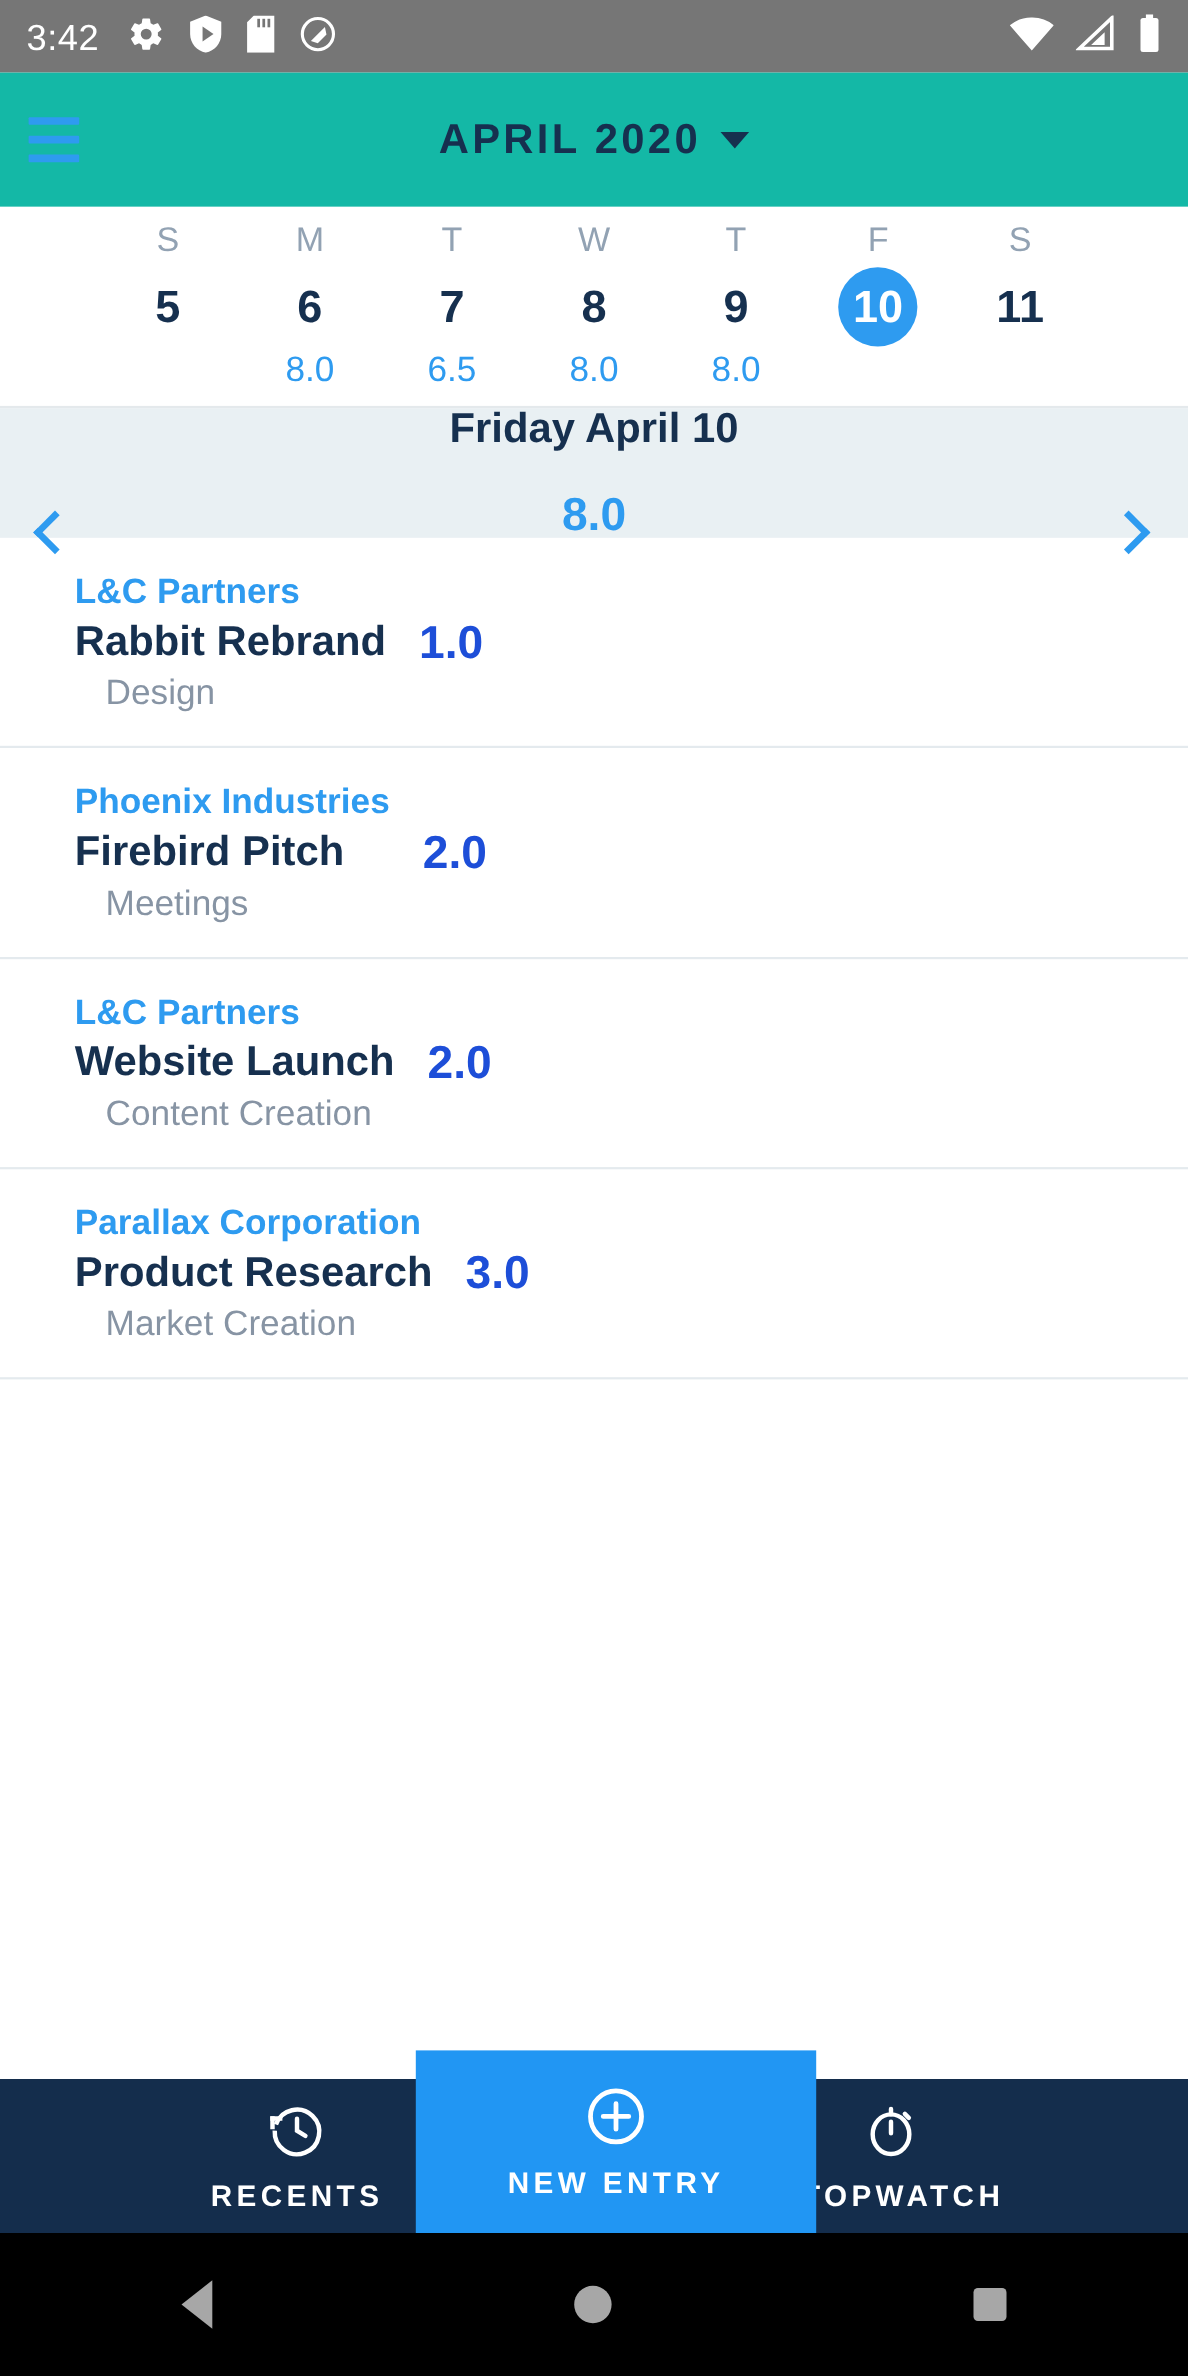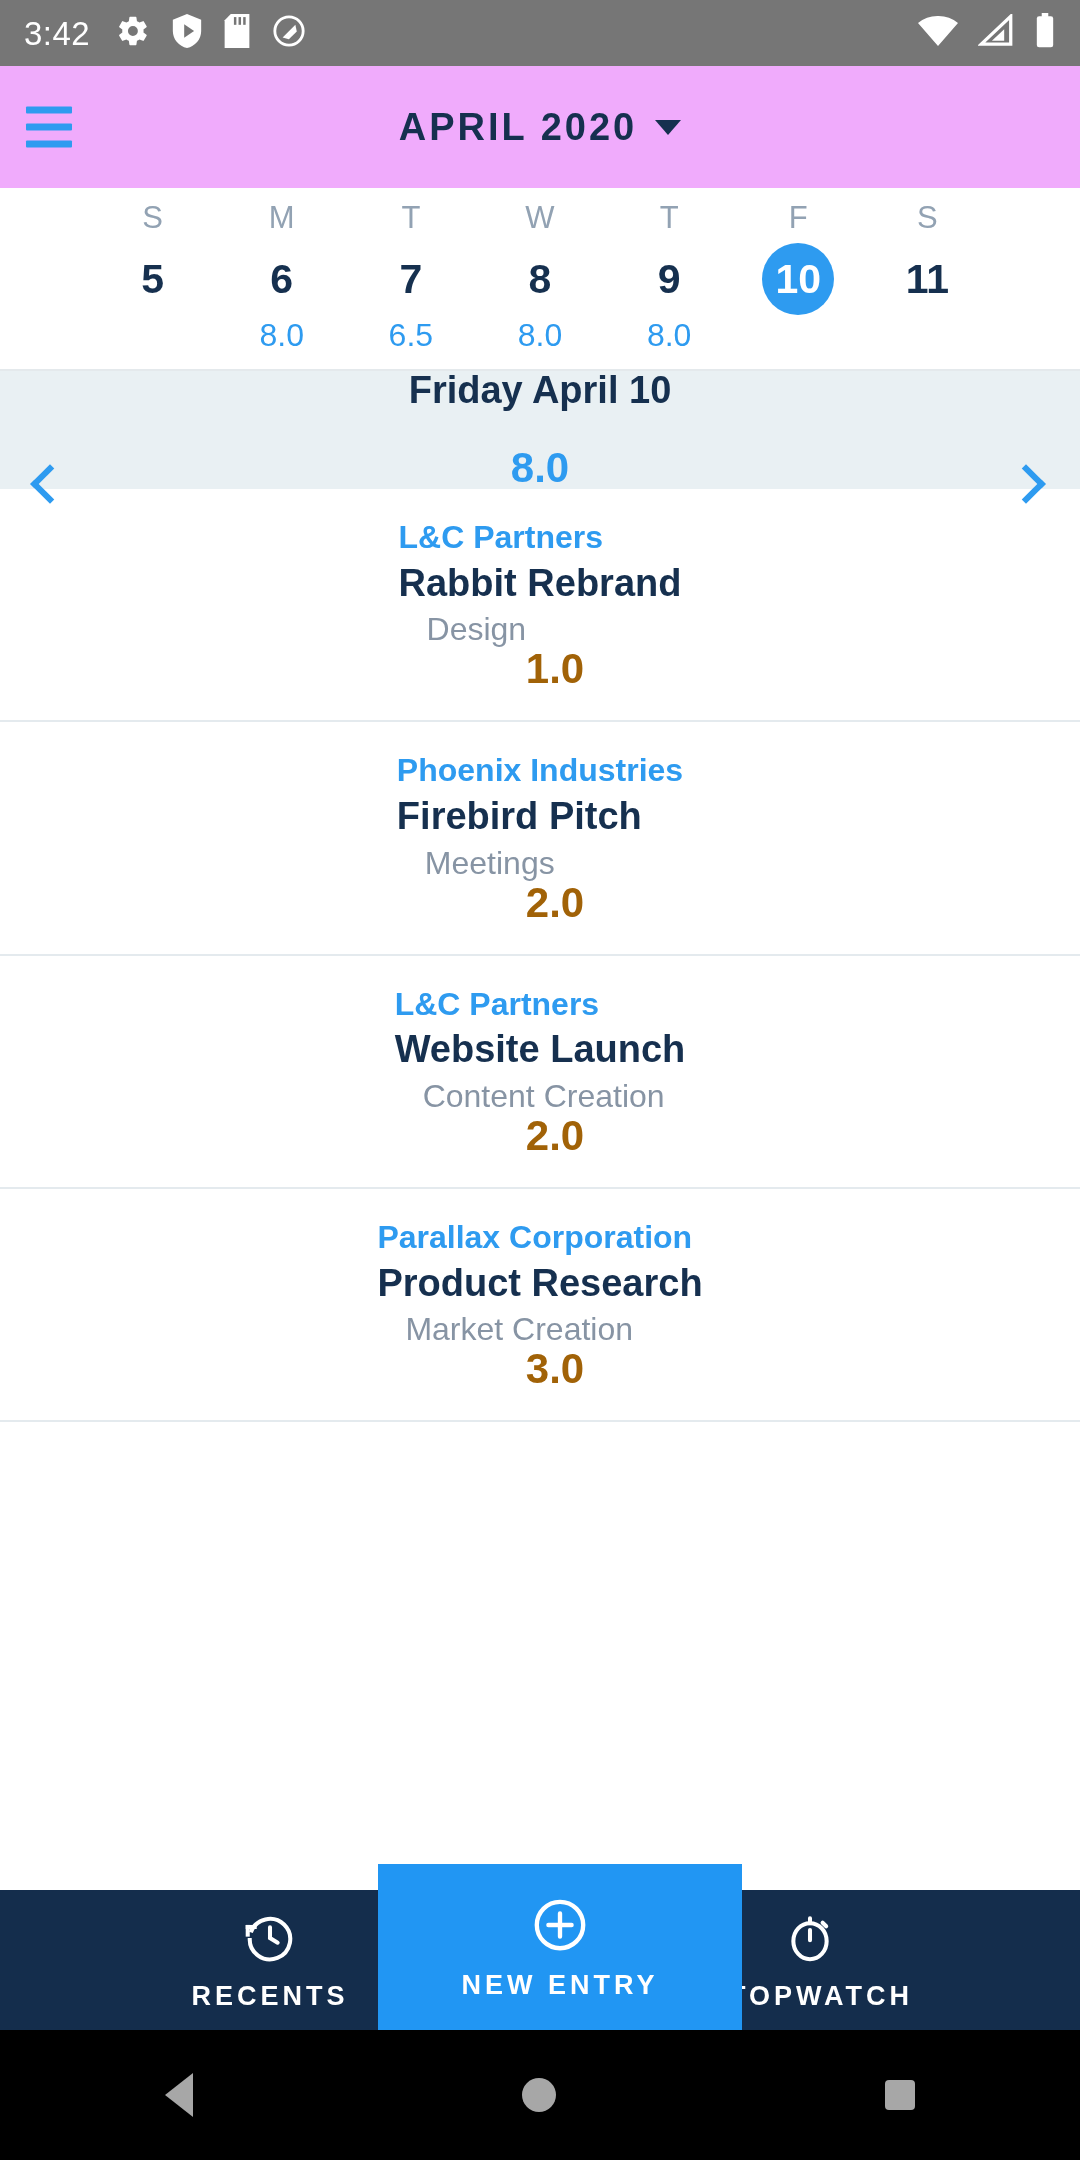--- a/index.html
+++ b/index.html
@@ -40,21 +40,21 @@
   .status-right-icons {
     display: flex;
     align-items: center;
     gap: 20px;
   }
   .sicon { display: block; }
 
   
   .app-header {
     height: 122px;
-    background: #f0abfc;
+    background: #14b8a6;
     display: flex;
     align-items: center;
     position: relative;
   }
   .hamburger {
     position: absolute;
     left: 26px;
     top: 50%;
     transform: translateY(-50%);
     width: 46px;
@@ -193,21 +193,20 @@
   }
   .entry-row {
     display: flex;
     align-items: center;
     justify-content: flex-start;
     padding: 30px 68px 30px 68px;
     box-sizing: border-box;
     border-bottom: 2px solid #E4EAEE;
     cursor: pointer;
     min-height: 157px;
-    flex-direction: column;
   }
   .entry-main {
     display: flex;
     flex-direction: column;
     gap: 6px;
   }
   .entry-client {
     font-size: 32px;
     color: #2E9BF0;
     font-weight: bold;
@@ -221,21 +220,21 @@
   }
   .entry-task {
     font-size: 32px;
     color: #8794A4;
     line-height: 1.15;
     margin-left: 28px;
   }
   .entry-hours {
     font-size: 42px;
     font-weight: bold;
-    color: #a16207;
+    color: #1d4ed8;
     line-height: 1;
     white-space: nowrap;
     padding-left: 30px;
   }
 
   
   .bottom-nav {
     position: absolute;
     left: 0;
     right: 0;

